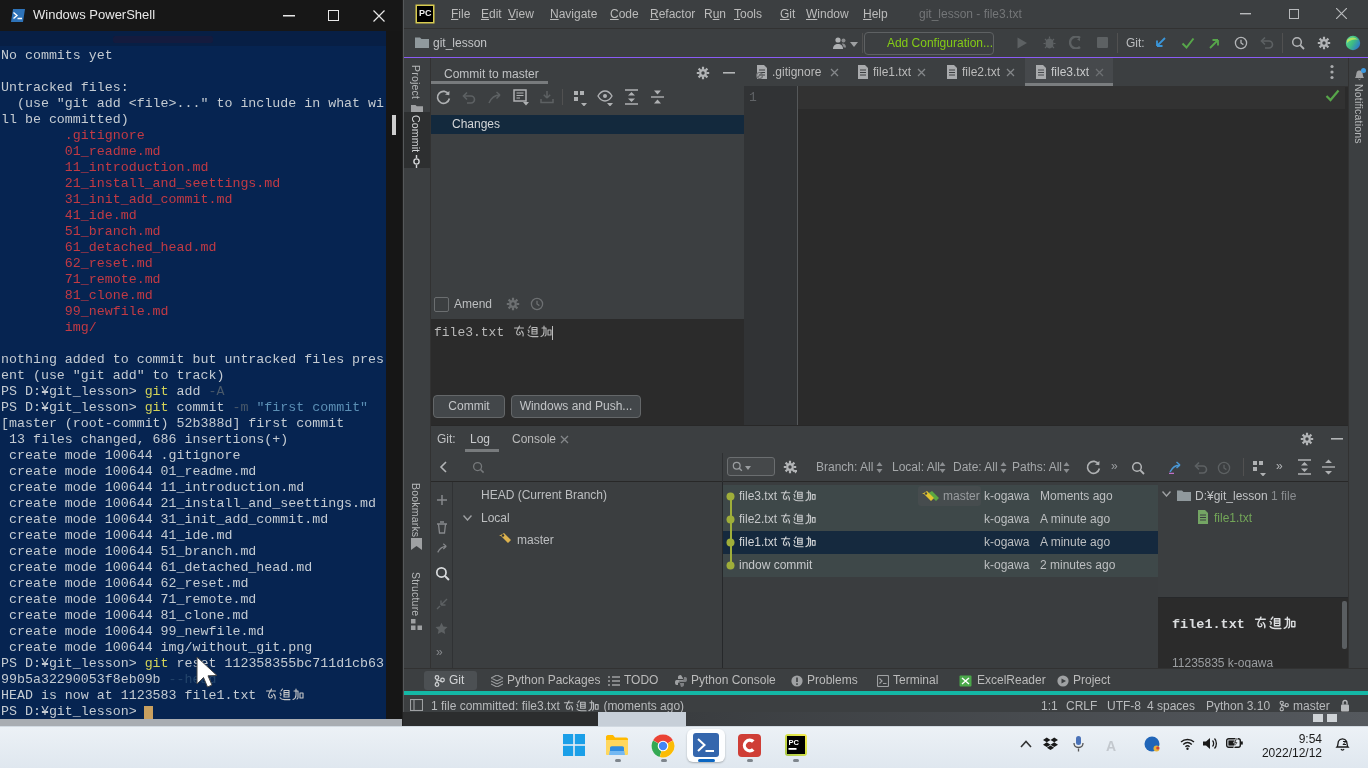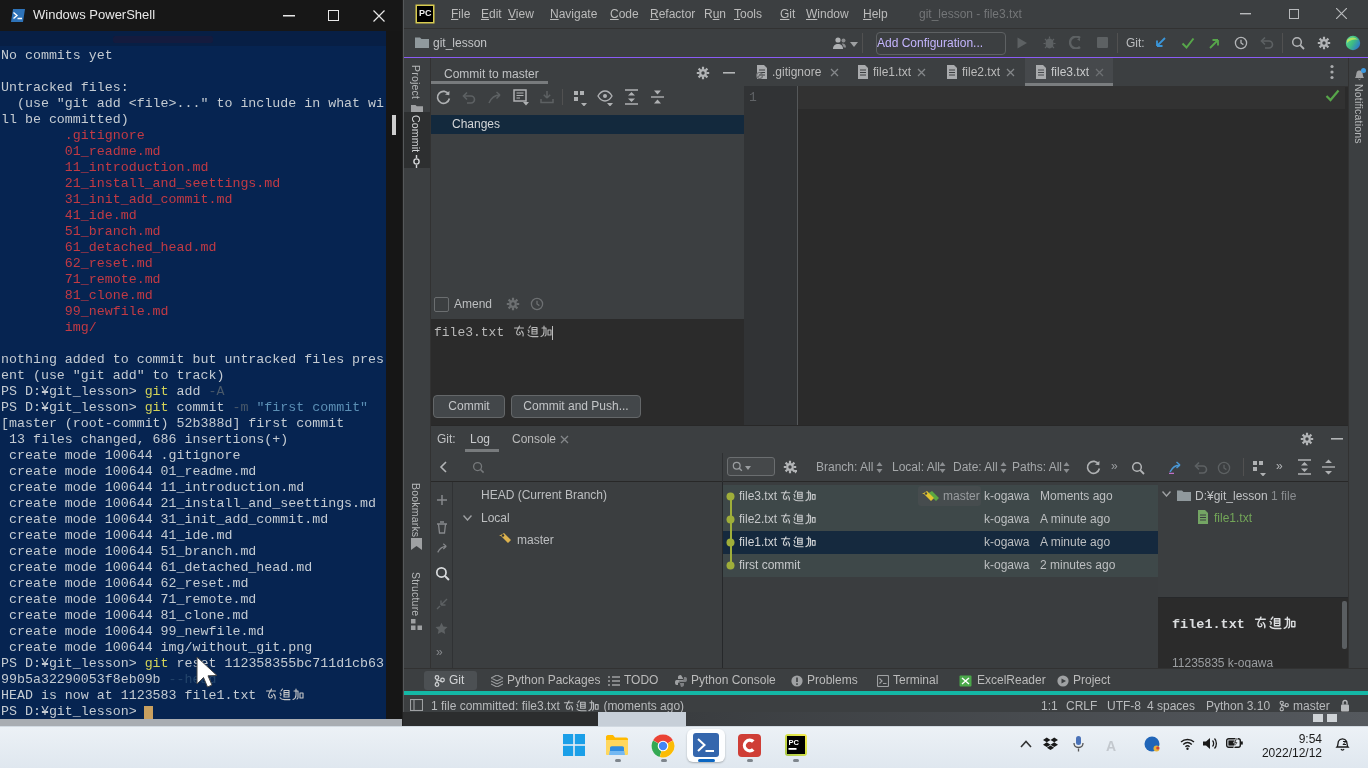--- a/index.html
+++ b/index.html
@@ -95,21 +95,21 @@
         <circle cx="6" cy="4" r="2.6" fill="#aeb0b2"></circle>
         <path d="M1 13 C1 9.5 3 8 6 8 C9 8 11 9.5 11 13 Z" fill="#aeb0b2"></path>
         <circle cx="11.5" cy="4.5" r="2" fill="#8a8c8e"></circle>
         <path d="M9.8 7.6 C12 7.2 14 8.5 14 11.5 L11.8 11.5" fill="#8a8c8e"></path>
       </svg>
     <svg class="icon" style="left:447px;top:13px" width="8" height="5" viewBox="0 0 8 5">
         <path d="M0 0 L8 0 L4 5 Z" fill="#9ea0a2"></path>
       </svg>
     <div class="abs" style="left:459px;top:4px;width:1px;height:20px;background:#515151"></div>
 
-    <div class="abs" style="left:473px;top:3px;width:128px;height:21px;border:1px solid #5e6163;border-radius:4px;color:#c4b5fd;text-align:left;line-height:20px">Add Configuration...</div>
+    <div class="abs" style="left:461px;top:3px;width:128px;height:21px;border:1px solid #5e6163;border-radius:4px;color:#84cc16;text-align:right;line-height:20px">Add Configuration...</div>
 
     <svg class="icon" style="left:613px;top:8px" width="12" height="12" viewBox="0 0 12 12">
         <path d="M1.5 0.5 L11 6 L1.5 11.5 Z" fill="#5d6163"></path>
       </svg>
     <svg class="icon" style="left:640px;top:7px" width="13" height="13" viewBox="0 0 13 13">
         <ellipse cx="6.5" cy="7.5" rx="4" ry="5" fill="#5d6163"></ellipse>
         <path d="M2 3 L4 5 M11 3 L9 5 M0.5 7.5 H2.5 M10.5 7.5 H12.5 M2 12 L4 10 M11 12 L9 10 M6.5 2.5 V0.5" stroke="#5d6163" stroke-width="1.2"></path>
       </svg>
     <svg class="icon" style="left:666px;top:7px" width="13" height="13" viewBox="0 0 13 13">
         <path d="M11 2 A6 6 0 1 0 11 11" fill="none" stroke="#5d6163" stroke-width="2.4"></path>
@@ -253,21 +253,21 @@
           <path d="M7 3.8 V7 L9.4 8.6" stroke="#6d7072" stroke-width="1.3" fill="none"></path>
         </svg>
     </div>
 
     <div class="abs" style="left:0;top:261px;width:313px;height:106px;background:#2b2b2b;border-top:1px solid #2b2b2b">
       <span class="abs" style="left:3px;top:5px;font-family:'Liberation Mono',monospace;font-size:13px;color:#b8b8b8">file3.txt <svg style="display:inline-block;vertical-align:-2px" width="42" height="13" viewBox="0 0 39 13">
             <use href="#jpw" stroke="#b8b8b8" stroke-width="1.1"></use>
           </svg></span>
       <div class="abs" style="left:121px;top:6px;width:1px;height:14px;background:#bbb"></div>
       <div class="abs" style="left:2px;top:75px;width:72px;height:23px;background:#43474a;border:1px solid #646769;border-radius:4px;box-sizing:border-box;text-align:center;line-height:21px;color:#c3c5c7">Commit</div>
-      <div class="abs" style="left:80px;top:75px;width:130px;height:23px;background:#43474a;border:1px solid #646769;border-radius:4px;box-sizing:border-box;text-align:center;line-height:21px;color:#c3c5c7">Commit and Push...</div>
+      <div class="abs" style="left:80px;top:75px;width:130px;height:23px;background:#43474a;border:1px solid #646769;border-radius:4px;box-sizing:border-box;text-align:center;line-height:21px;color:#c3c5c7">Windows and Push...</div>
     </div>
   </div>
   <div id="editor" class="abs">
 
     <div class="abs" style="left:0;top:0;width:604px;height:28px;background:#3c3f41;border-bottom:1px solid #323232">
       <svg class="icon" style="left:12px;top:7px" width="12" height="14" viewBox="0 0 12 14">
           <path d="M1 0 H8 L11 3 V14 H1 Z" fill="#a9abad"></path>
           <path d="M3 5 H9 M3 7.5 H9 M3 10 H9" stroke="#3c3f41" stroke-width="1"></path>
           <circle cx="3.5" cy="10.5" r="3" fill="none" stroke="#6a6c6e" stroke-width="1.2"></circle>
           <path d="M1.5 12.5 L5.5 8.5" stroke="#6a6c6e" stroke-width="1.2"></path>
@@ -481,21 +481,21 @@
           </svg>
         <span class="abs" style="left:16px;top:7px;color:#c6c8ca">file3.txt <svg style="display:inline-block;vertical-align:-2px" width="37" height="12" viewBox="0 0 39 13">
               <use href="#jpw" stroke="#c6c8ca" stroke-width="1.2"></use>
             </svg></span>
         <span class="abs" style="left:16px;top:30px;color:#c6c8ca">file2.txt <svg style="display:inline-block;vertical-align:-2px" width="37" height="12" viewBox="0 0 39 13">
               <use href="#jpw" stroke="#c6c8ca" stroke-width="1.2"></use>
             </svg></span>
         <span class="abs" style="left:16px;top:53px;color:#d3d5d7">file1.txt <svg style="display:inline-block;vertical-align:-2px" width="37" height="12" viewBox="0 0 39 13">
               <use href="#jpw" stroke="#d3d5d7" stroke-width="1.2"></use>
             </svg></span>
-        <span class="abs" style="left:16px;top:76px;color:#c6c8ca">first commit</span>
+        <span class="abs" style="left:16px;top:76px;color:#c6c8ca">indow commit</span>
 
         <div class="abs" style="left:195px;top:4px;width:63px;height:20px;background:#464c4e;border-radius:3px">
           <svg class="icon" style="left:3px;top:4px" width="20" height="12" viewBox="0 0 20 12">
               <path d="M6 4 L11 1 L18 8 L15 11 L8 4 Z" fill="#5ba741"></path>
               <path d="M1 4 L6 1 L13 8 L10 11 L3 4 Z" fill="#e0c32f"></path>
               <circle cx="5" cy="3.5" r="1.2" fill="#3f4547"></circle>
             </svg>
           <span class="abs" style="left:25px;top:3px;color:#9a9da0">master</span>
         </div>
         <span class="abs" style="left:261px;top:7px;color:#bdbfc1">k-ogawa</span>

